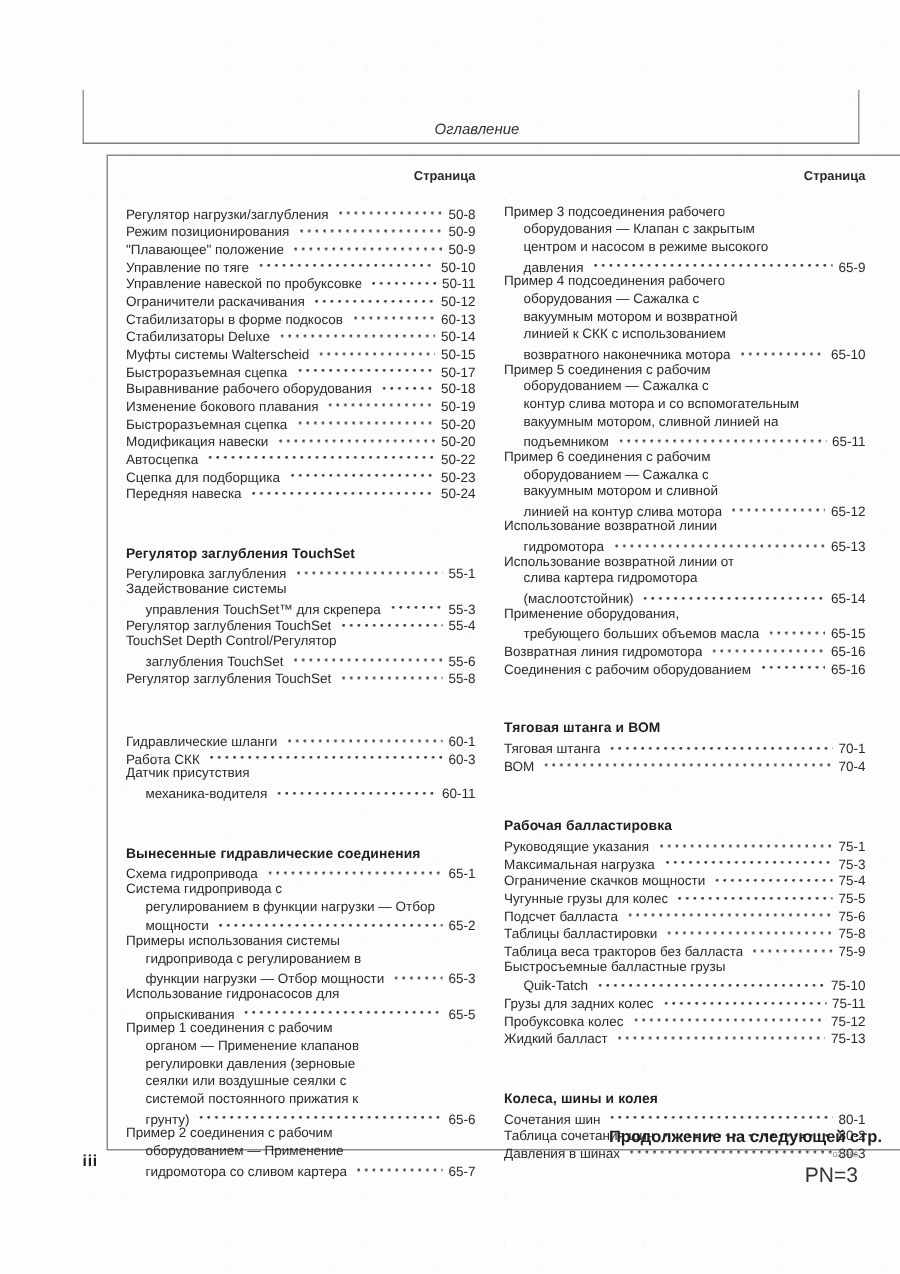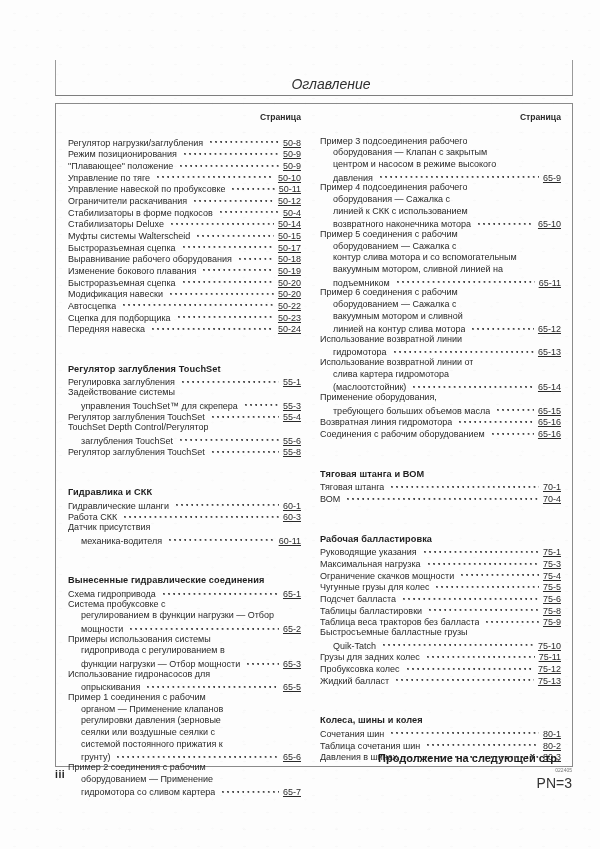--- a/index.html
+++ b/index.html
@@ -19,48 +19,49 @@
     color:#2a2a2a;
   }
   
   .header-rule{
     position:absolute;left:55px;top:60px;width:516px;height:35px;
     border-left:1px solid #9a9a9a;
     border-right:1px solid #9a9a9a;
     border-bottom:1px solid #7d7d7d;
   }
   .header-title{
-    position:absolute;left:17px;bottom:3px;width:100%;
-    text-align:center;font-style:italic;font-size:14px;color:#303030;
+    position:absolute;left:4px;bottom:3px;width:100%;
+    text-align:center;font-style:italic;font-size:10px;color:#303030;
   }
   
   .content-box{
-    position:absolute;left:55px;top:103px;width:516px;height:662px;
+    position:absolute;left:71px;top:103px;width:516px;height:662px;
     border:1px solid #8a8a8a;
+    padding-left:12px;
   }
   .col{position:absolute;top:8px;font-size:9px;line-height:11.66px;}
   .col-left{left:12px;width:233px;}
   .col-right{left:264px;width:241px;}
   .page-label{
     text-align:right;font-weight:700;font-size:8.6px;margin-bottom:12px;
   }
   .sec{margin-top:0;}
   .sec.with-header{margin-top:30px;}
   .sec-header{font-weight:700;font-size:9.2px;height:11.66px;letter-spacing:0.1px;color:#1f1f1f;}
   .line{display:flex;align-items:baseline;height:11.66px;white-space:nowrap;}
   .line .txt{flex:0 1 auto;overflow:hidden;}
   .line.cont .txt{padding-left:13px;}
   .leader{
     flex:1 1 8px;min-width:8px;height:10px;margin:0 4px 0 7px;
     background-image:radial-gradient(circle at 1.1px 1.1px,#454545 0.85px,rgba(0,0,0,0) 1.15px);
     background-size:5.1px 2.4px;
     background-repeat:repeat-x;
     background-position:left bottom 2px;
   }
-  .pg{flex:0 0 auto;text-decoration:underline;}
+  .pg{flex:0 0 auto;}
   
   .continuation{
     position:absolute;right:12px;bottom:2px;
     font-weight:700;font-size:11px;color:#1f1f1f;
   }
   .folio{
     position:absolute;left:55px;top:768px;width:516px;
     text-align:left;font-weight:700;font-size:10.5px;letter-spacing:0.5px;color:#222;
   }
   .print-code{
@@ -122,21 +123,21 @@
             <div class="line">
               <span class="txt">Ограничители раскачивания</span>
               <span class="leader"></span>
               <span class="pg">50-12</span>
             </div>
           </div>
           <div class="entry">
             <div class="line">
               <span class="txt">Стабилизаторы в форме подкосов</span>
               <span class="leader"></span>
-              <span class="pg">50-4</span>
+              <span class="pg">60-13</span>
             </div>
           </div>
           <div class="entry">
             <div class="line">
               <span class="txt">Стабилизаторы Deluxe</span>
               <span class="leader"></span>
               <span class="pg">50-14</span>
             </div>
           </div>
           <div class="entry">
@@ -241,21 +242,20 @@
           </div>
           <div class="entry">
             <div class="line">
               <span class="txt">Регулятор заглубления TouchSet</span>
               <span class="leader"></span>
               <span class="pg">55-8</span>
             </div>
           </div>
         </div>
         <div class="sec with-header">
-          <div class="sec-header">Гидравлика и СКК</div>
           <div class="entry">
             <div class="line">
               <span class="txt">Гидравлические шланги</span>
               <span class="leader"></span>
               <span class="pg">60-1</span>
             </div>
           </div>
           <div class="entry">
             <div class="line">
               <span class="txt">Работа СКК</span>
@@ -278,21 +278,21 @@
           <div class="sec-header">Вынесенные гидравлические соединения</div>
           <div class="entry">
             <div class="line">
               <span class="txt">Схема гидропривода</span>
               <span class="leader"></span>
               <span class="pg">65-1</span>
             </div>
           </div>
           <div class="entry">
             <div class="line">
-              <span class="txt">Система пробуксовке с</span>
+              <span class="txt">Система гидропривода с</span>
             </div>
             <div class="line cont">
               <span class="txt">регулированием в функции нагрузки — Отбор</span>
             </div>
             <div class="line cont">
               <span class="txt">мощности</span>
               <span class="leader"></span>
               <span class="pg">65-2</span>
             </div>
           </div>
@@ -374,20 +374,23 @@
               <span class="leader"></span>
               <span class="pg">65-9</span>
             </div>
           </div>
           <div class="entry">
             <div class="line">
               <span class="txt">Пример 4 подсоединения рабочего</span>
             </div>
             <div class="line cont">
               <span class="txt">оборудования — Сажалка с</span>
+            </div>
+            <div class="line cont">
+              <span class="txt">вакуумным мотором и возвратной</span>
             </div>
             <div class="line cont">
               <span class="txt">линией к СКК с использованием</span>
             </div>
             <div class="line cont">
               <span class="txt">возвратного наконечника мотора</span>
               <span class="leader"></span>
               <span class="pg">65-10</span>
             </div>
           </div>

